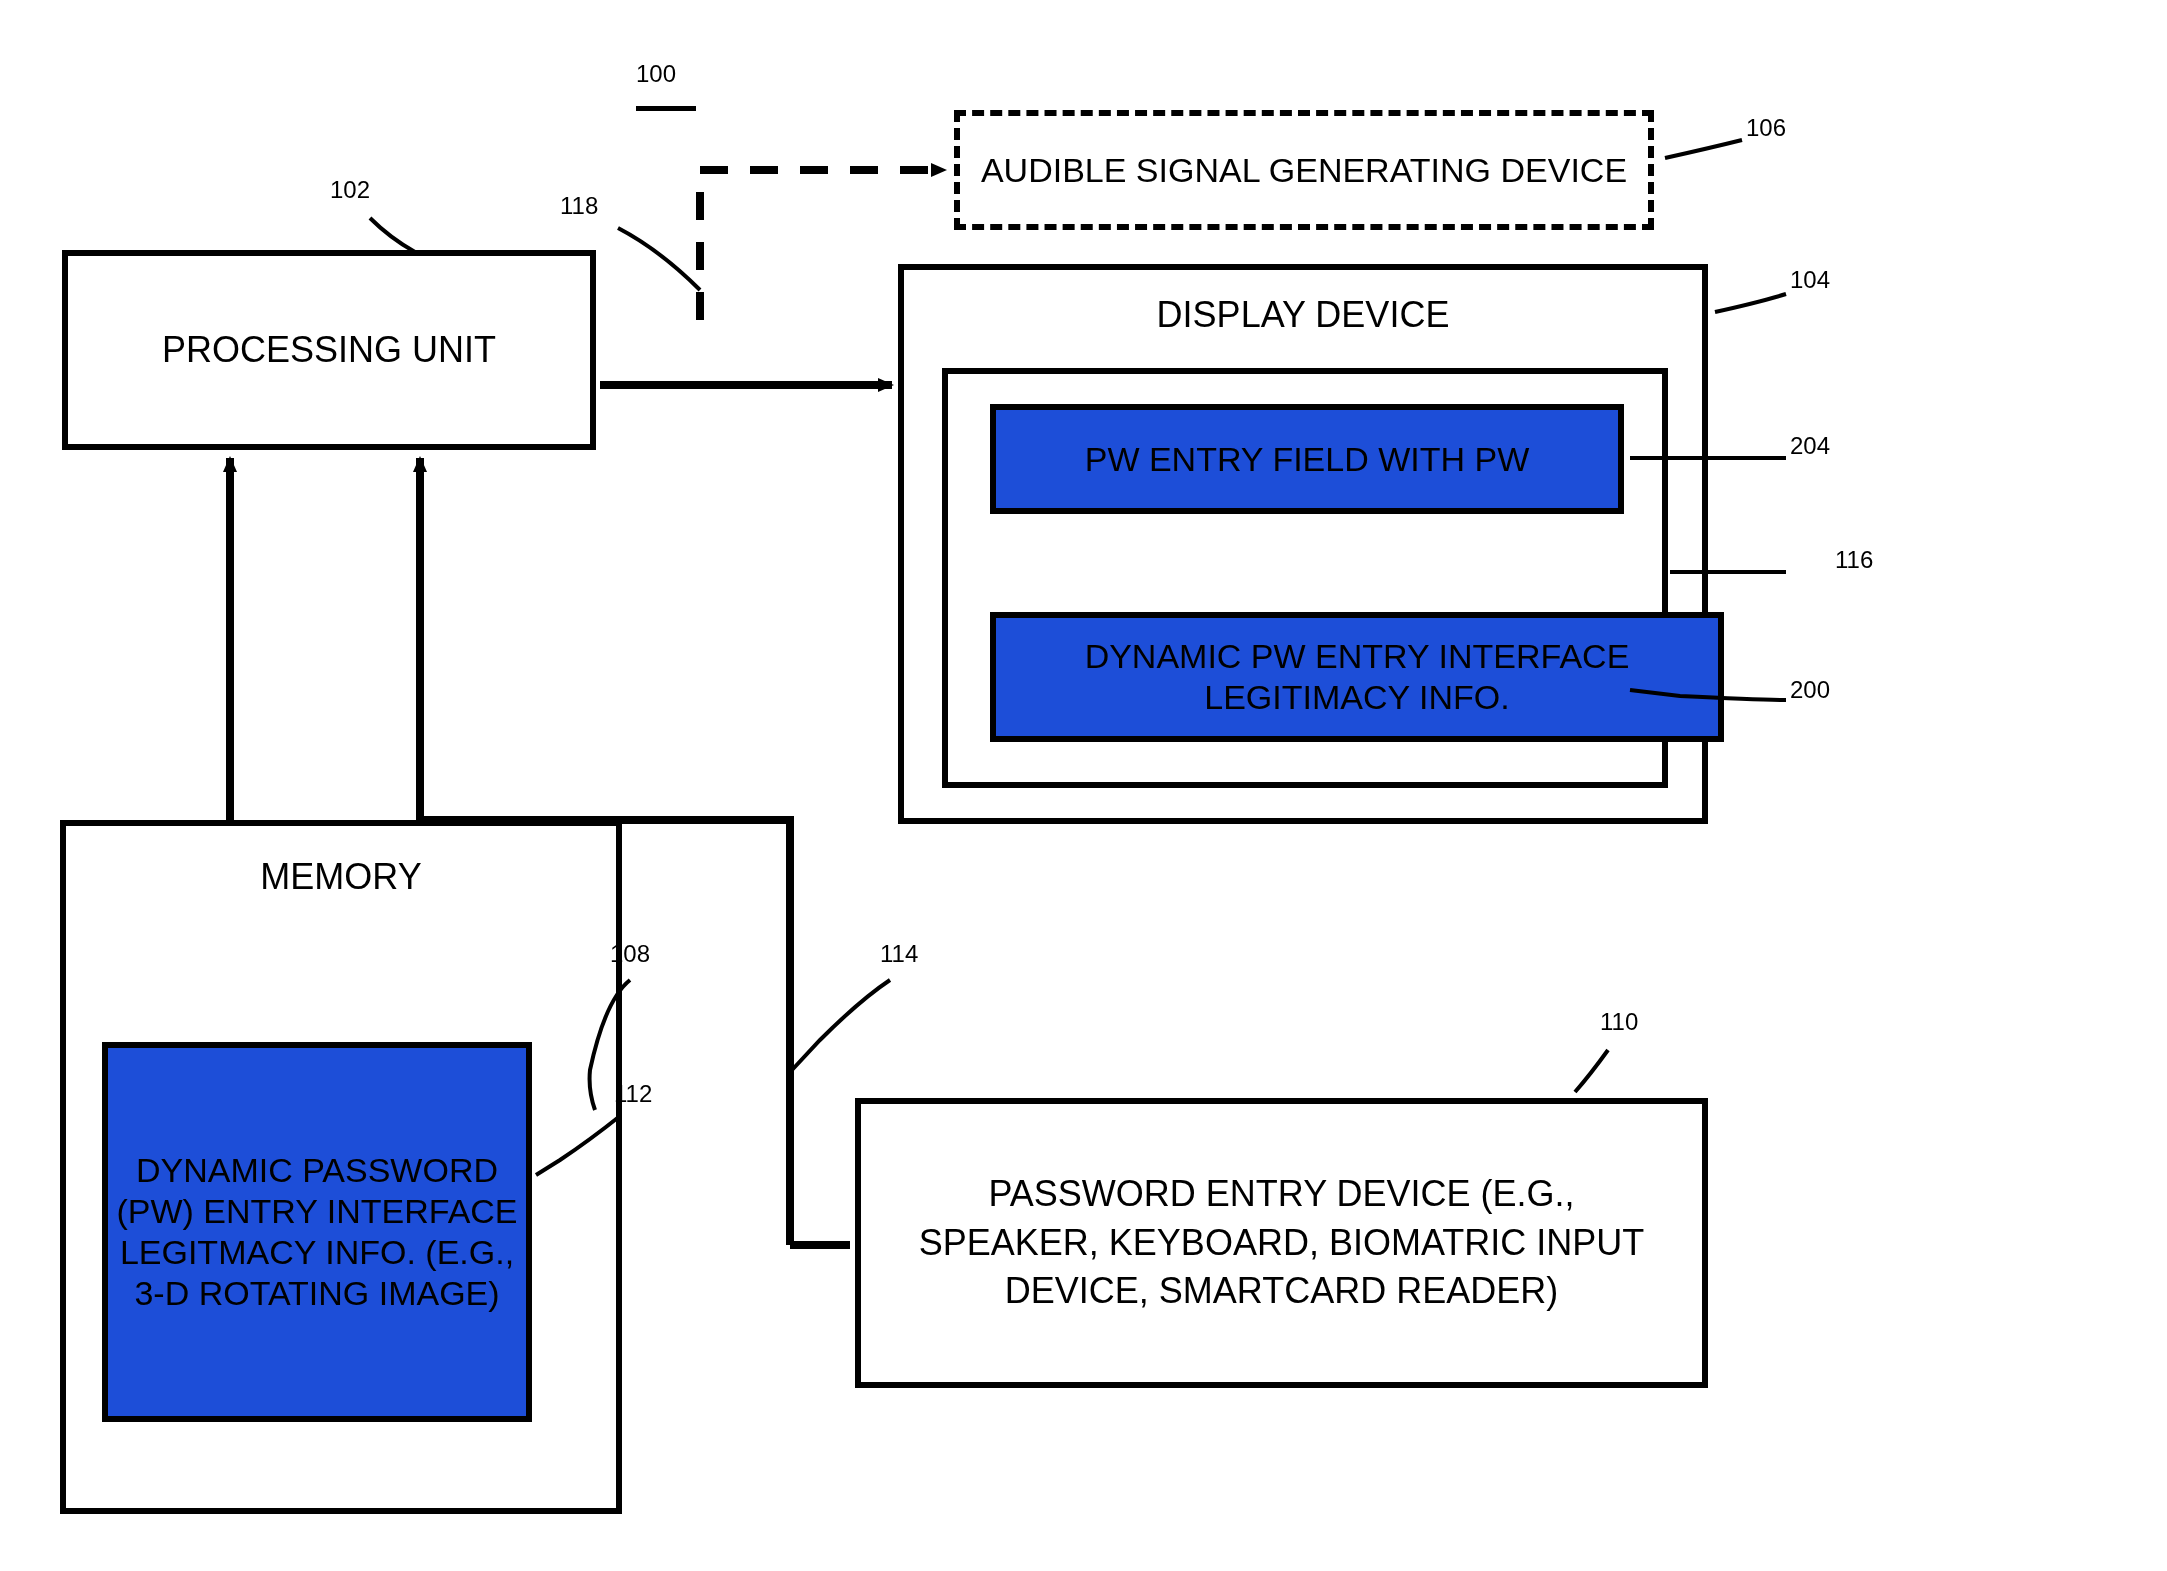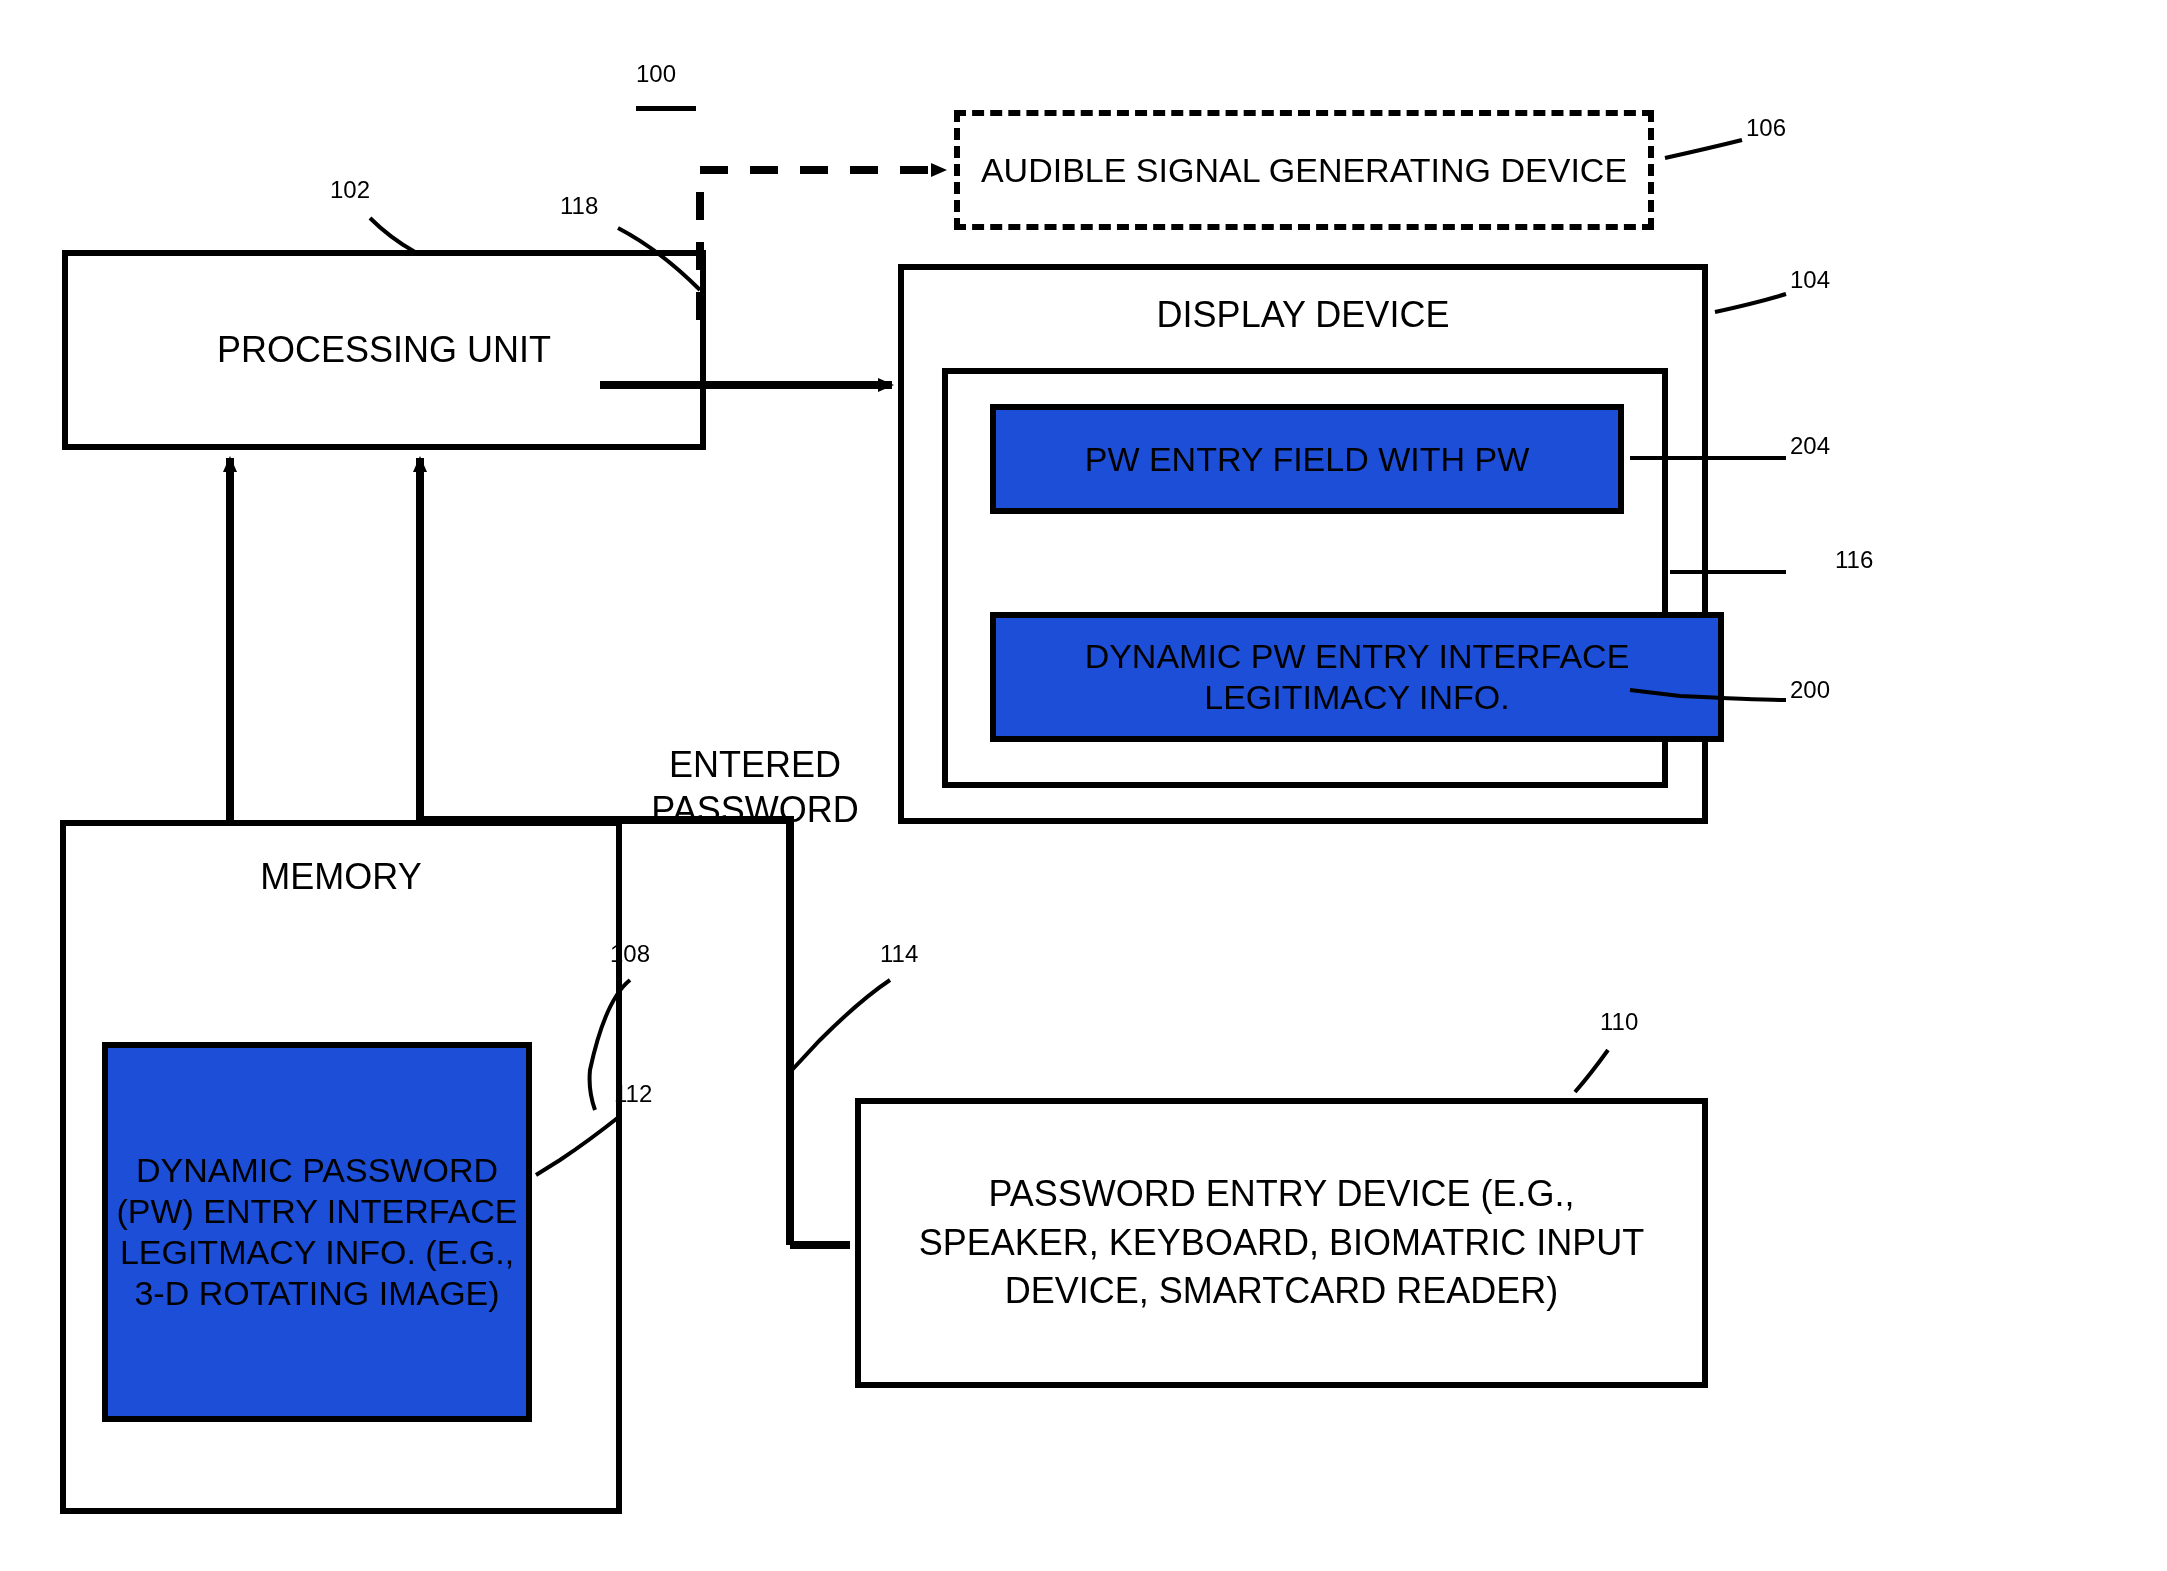--- a/index.html
+++ b/index.html
@@ -64,33 +64,32 @@
   }
 </style>
 </head>
 <body>
 
 <div class="canvas">
 
   <div class="refnum" style="left:636px; top:60px;">100</div>
   <div class="underline" style="left:636px; top:106px; width:60px;"></div>
 
-  <div class="box" style="left:62px; top:250px; width:644px; height:200px;">
+  <div class="box" style="left:62px; top:250px; width:534px; height:200px;">
     <span>PROCESSING UNIT</span>
   </div>
 
   <div class="box" style="left:60px; top:820px; width:562px; height:694px; align-items:flex-start; padding-top:30px;">
     <span>MEMORY</span>
   </div>
 
   <div class="inner-box" style="left:102px; top:1042px; width:430px; height:380px; padding:10px 5px;">
     <span>DYNAMIC PASSWORD (PW) ENTRY INTERFACE LEGITMACY INFO. (E.G., 3-D ROTATING IMAGE)</span>
   </div>
 
-  <div class="label" style="left:620px; top:742px; width:270px; line-height:1.25;">ENTERED PASSWORD</div>
 
   <div class="box dashed-box" style="left:954px; top:110px; width:700px; height:120px; line-height:1.2; font-size:34px;">
     <span>AUDIBLE SIGNAL GENERATING DEVICE</span>
   </div>
 
   <div class="box" style="left:898px; top:264px; width:810px; height:560px; align-items:flex-start; padding-top:24px;">
     <span>DISPLAY DEVICE</span>
   </div>
 
   <div class="box" style="left:942px; top:368px; width:726px; height:420px; border-width:6px;"></div>

